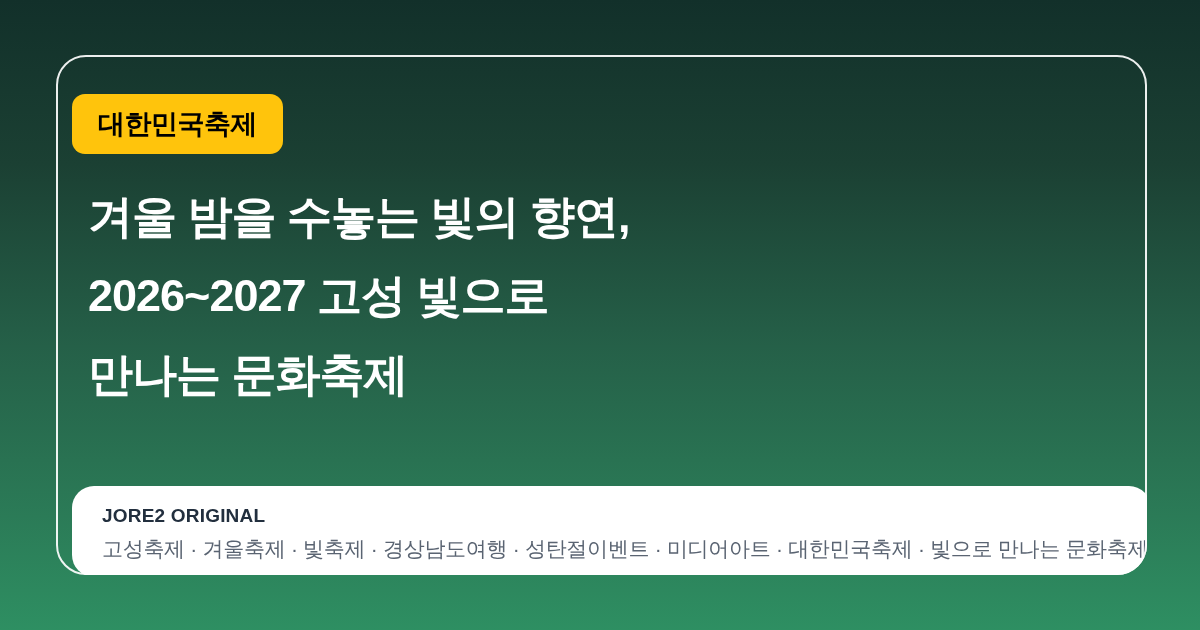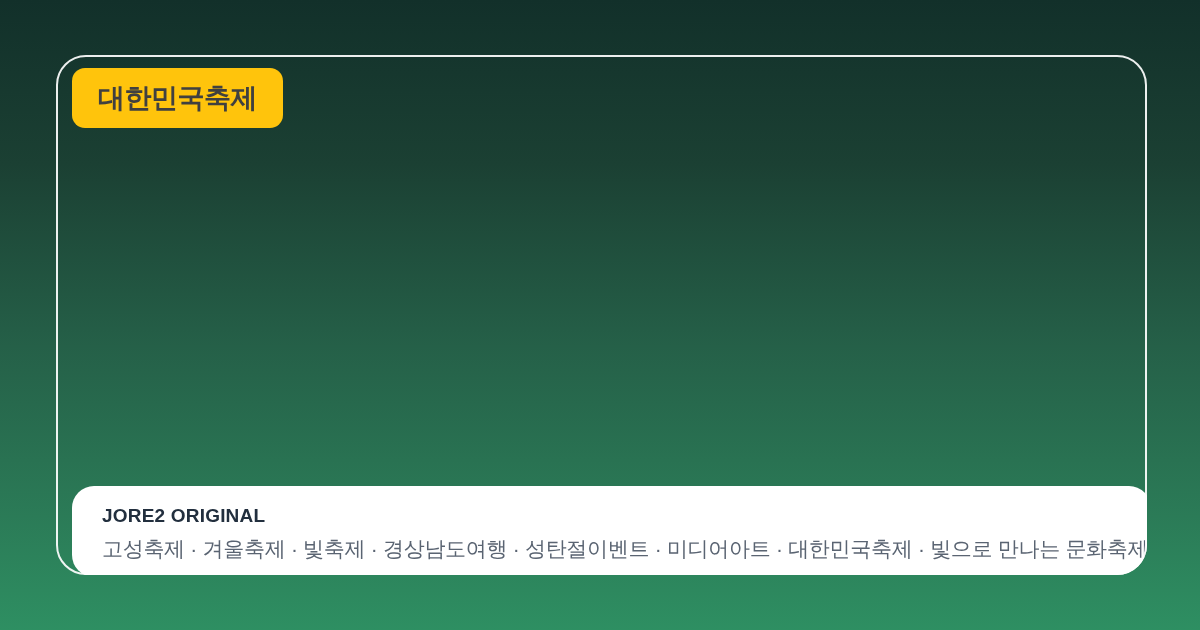--- a/index.html
+++ b/index.html
@@ -45,29 +45,29 @@
     width: 1091px;
     height: 520px;
     border-radius: 30px;
     overflow: hidden;
   }
 
   
   .badge {
     position: absolute;
     left: 16px;
-    top: 13px;
+    top: 39px;
     height: 60px;
     padding: 0 26px;
     display: flex;
     align-items: center;
     justify-content: center;
     background: #FFC40C;
     border-radius: 13px;
-    color: #404040;
+    color: #000000;
     font-size: 27px;
     font-weight: 700;
     letter-spacing: -0.5px;
     line-height: 1;
     white-space: nowrap;
   }
 
   
   .headline {
     position: absolute;
@@ -124,20 +124,23 @@
 <body>
 
 <div class="og-canvas">
 
   <div class="content">
 
     <div class="badge">
       <span>대한민국축제</span>
     </div>
 
+    <h1 class="headline">겨울 밤을 수놓는 빛의 향연,
+2026~2027 고성 빛으로
+만나는 문화축제</h1>
 
     <div class="info-card">
       <div class="info-inner">
         <div class="brand-line">JORE2 ORIGINAL</div>
         <div class="tag-line">고성축제 · 겨울축제 · 빛축제 · 경상남도여행 · 성탄절이벤트 · 미디어아트 · 대한민국축제 · 빛으로 만나는 문화축제</div>
       </div>
     </div>
 
   </div>
 

